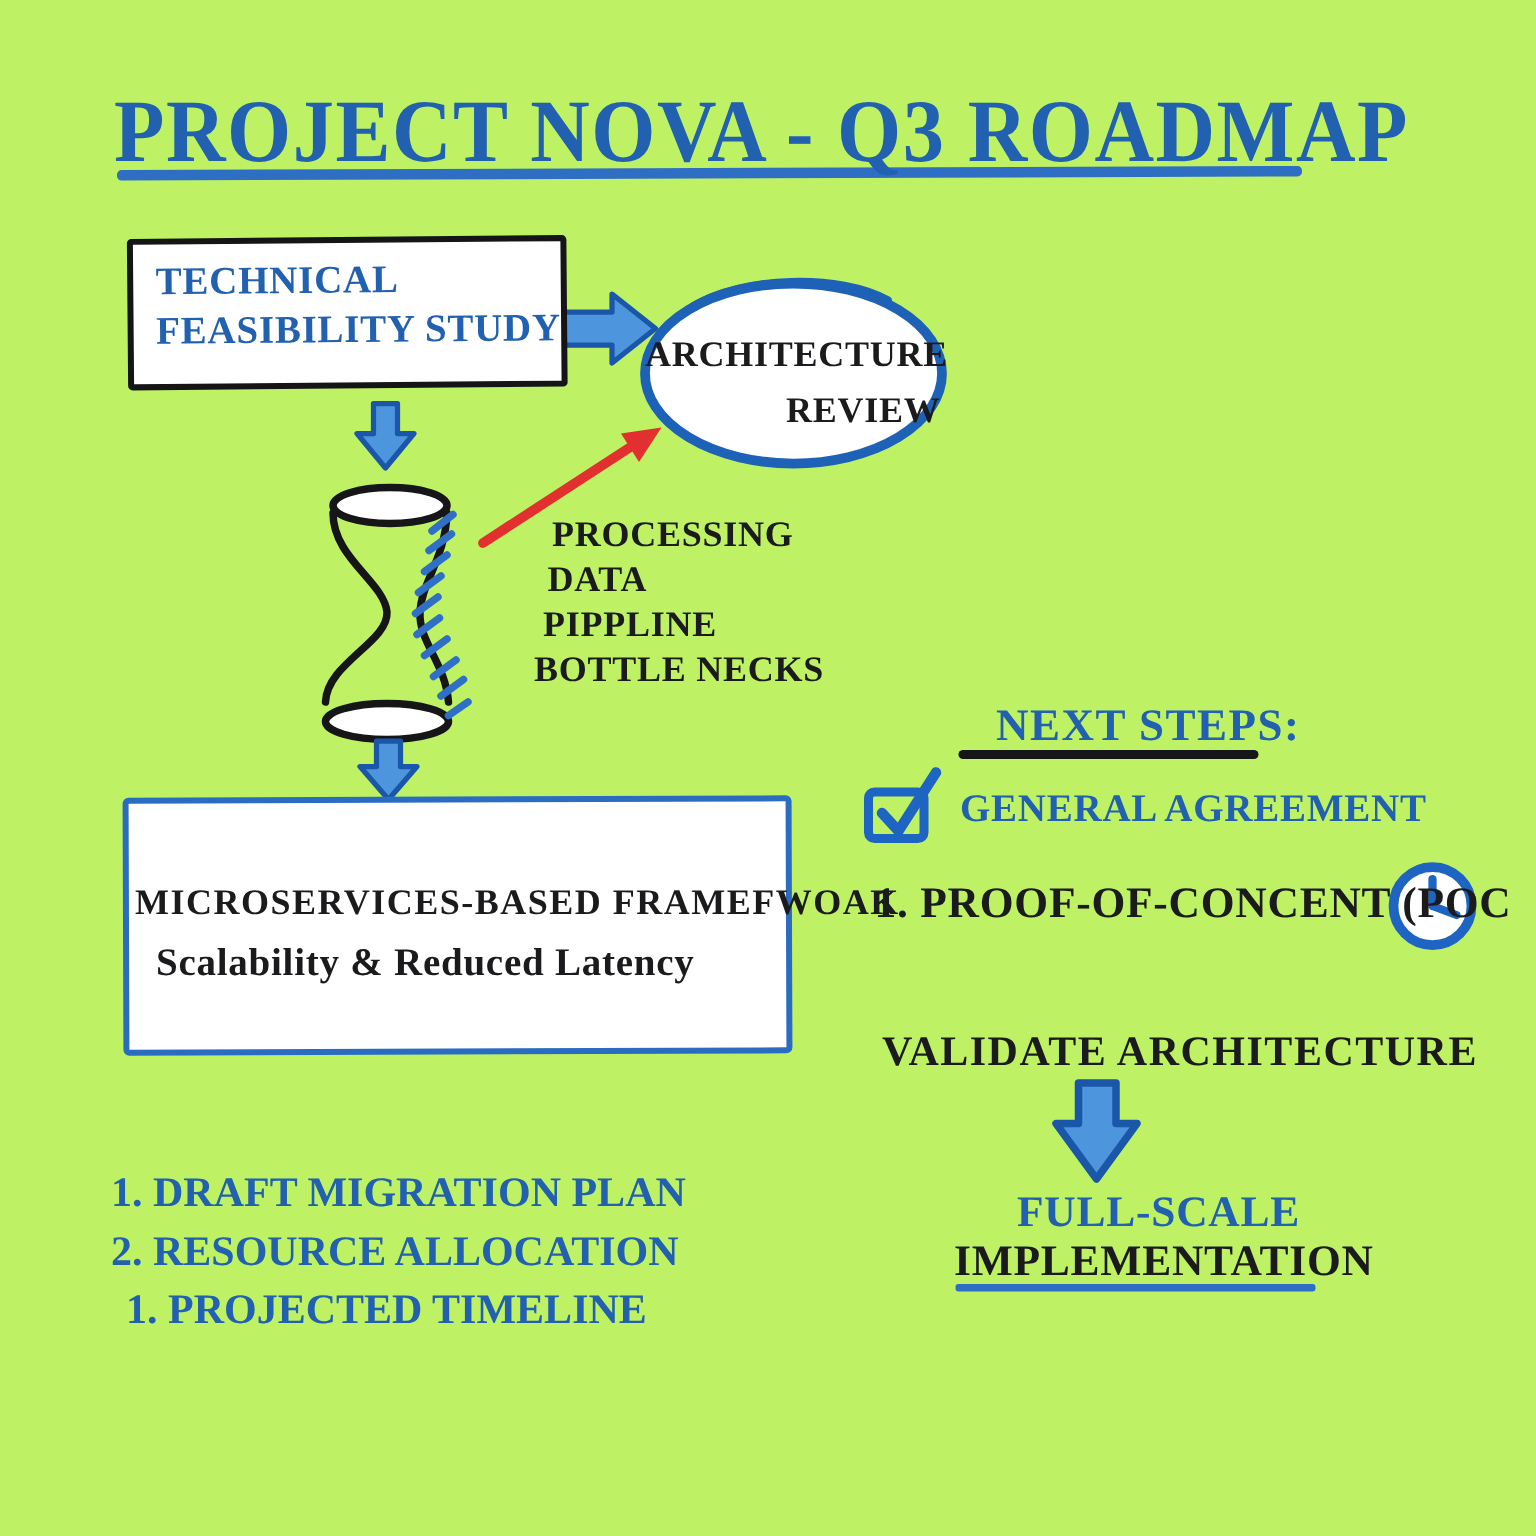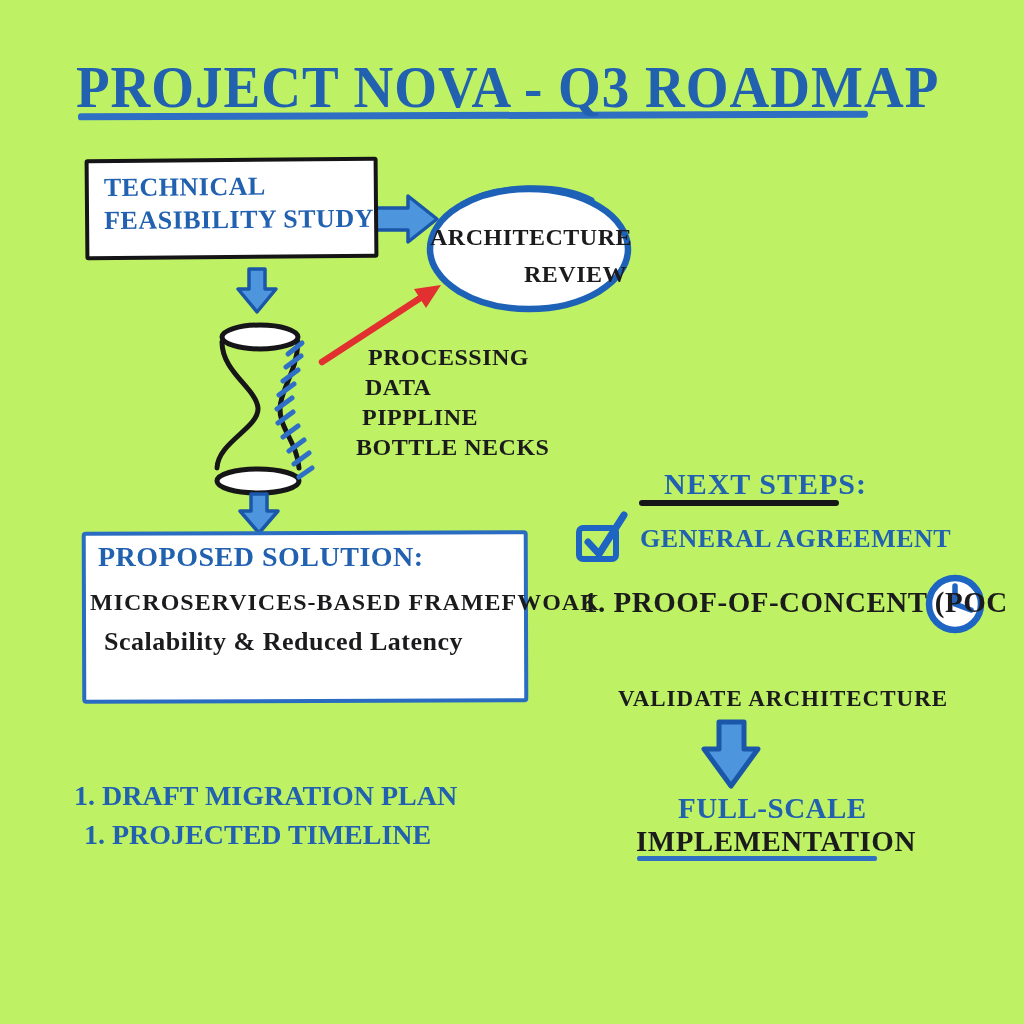--- a/index.html
+++ b/index.html
@@ -31,21 +31,21 @@
   }
   .sol-head{left:98px;top:540px;font-size:28px;letter-spacing:0.5px;z-index:3;}
   .sol-line1{left:90px;top:588px;font-size:24px;letter-spacing:1px;z-index:3;}
   .sol-line2{left:104px;top:626px;font-size:26px;letter-spacing:0.5px;z-index:3;}
   .action-list{left:74px;top:776px;font-size:28px;line-height:39px;}
   .action-list .item3{padding-left:10px;}
   .ns-head{left:644px;top:466px;font-size:30px;letter-spacing:1px;margin-left:20px;}
   .ns-agree{left:640px;top:523px;font-size:26px;letter-spacing:0.5px;}
   .ns-poc{left:583px;top:585px;font-size:29px;letter-spacing:0.5px;}
   .ns-sprint{left:618px;top:640px;font-size:24px;letter-spacing:1px;}
-  .ns-validate{left:618px;top:685px;font-size:23px;letter-spacing:1px;}
+  .ns-validate{left:588px;top:685px;font-size:28px;letter-spacing:1px;}
   .ns-full{left:637px;top:791px;font-size:29px;letter-spacing:0.5px;margin-left:41px;}
   .ns-impl{left:636px;top:824px;font-size:29px;letter-spacing:0.5px;}
 </style>
 </head>
 <body>
 
 <div class="canvas">
 
   <svg class="layer" viewBox="0 0 1024 1024">
 
@@ -116,26 +116,26 @@
   </div>
 
   <div class="txt black note">
     <div style="padding-left:12px">PROCESSING</div>
     <div style="padding-left:9px">DATA</div>
     <div style="padding-left:6px">PIPPLINE</div>
     <div>BOTTLE NECKS</div>
   </div>
 
   <div class="sol-box"></div>
-  <div class="txt blue sol-head">PROPOSED SOLUTION:</div>
   <div class="txt black sol-line1">MICROSERVICES-BASED FRAMEFWOAK</div>
   <div class="txt black sol-line2">Scalability &amp; Reduced Latency</div>
 
   <div class="txt blue action-list">
     <div class="item1">1. DRAFT MIGRATION PLAN</div>
+    <div class="item2">2. RESOURCE ALLOCATION</div>
     <div class="item3">1. PROJECTED TIMELINE</div>
   </div>
 
   <div class="txt blue ns-head">NEXT STEPS:</div>
   <div class="txt blue ns-agree">GENERAL AGREEMENT</div>
   <div class="txt black ns-poc">1. PROOF-OF-CONCENT (POC</div>
   <div class="txt black ns-validate">VALIDATE ARCHITECTURE</div>
   <div class="txt blue ns-full">FULL-SCALE</div>
   <div class="txt black ns-impl">IMPLEMENTATION</div>
 

